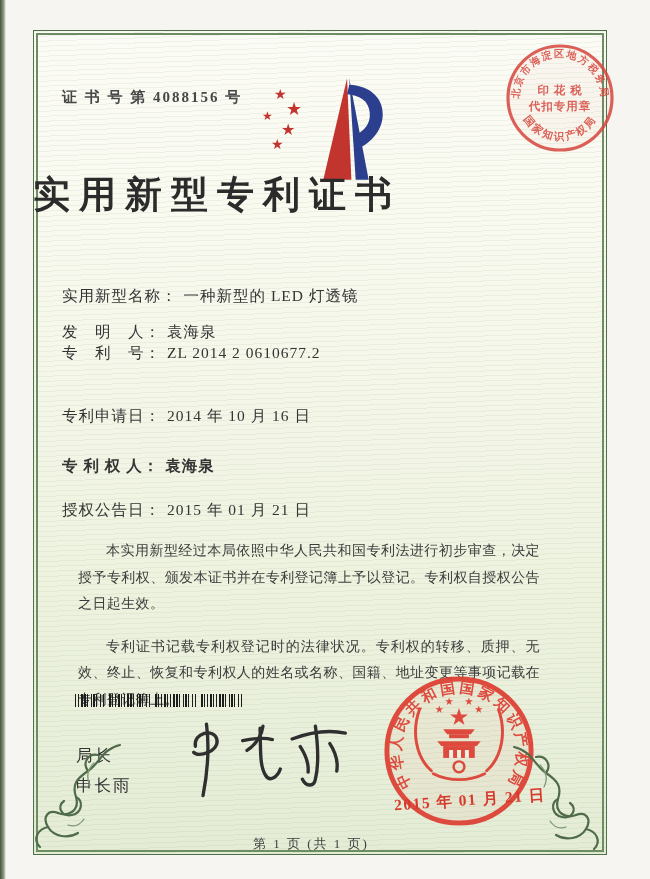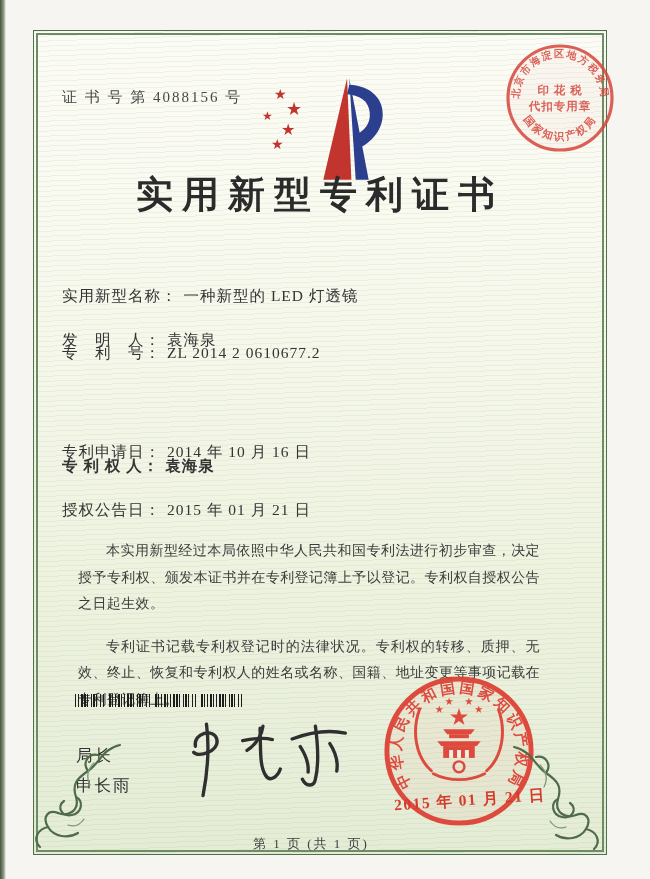--- a/index.html
+++ b/index.html
@@ -15,26 +15,26 @@
   
   .frame{left:33px;top:30px;width:574px;height:825px;
     border:1.5px solid #4f6f49;
     background:
       repeating-linear-gradient(178deg,rgba(118,156,106,0.10) 0px,rgba(118,156,106,0.10) 1px,rgba(255,255,255,0) 1px,rgba(255,255,255,0) 5px),
       linear-gradient(180deg,#fcfcf6 0%,#f7f8ec 35%,#edf2de 70%,#e4ecd6 100%);
     box-sizing:border-box;}
   .frame-inner{position:absolute;left:2px;top:2px;right:2px;bottom:2px;
     border:2px solid #6d8d63;}
   
-  .cert-no{left:62px;top:88px;font-size:15px;letter-spacing:2px;color:#474747;}
+  .cert-no{left:62px;top:88px;font-size:15px;letter-spacing:2px;color:#474747;font-weight:bold;}
   .logo{left:252px;top:76px;width:160px;height:110px;}
   .logo .star{position:absolute;color:#c2342e;line-height:1;}
   .tax-stamp{left:500px;top:38px;width:120px;height:120px;opacity:.85;}
   .tax-stamp text{font-family:"Liberation Serif","DejaVu Serif",serif;fill:#d6453c;font-weight:700;}
-  .page-title{left:33px;top:170px;width:574px;text-align:center;
+  .page-title{left:33px;top:170px;width:574px;text-align:left;
     font-size:37px;font-weight:600;letter-spacing:9px;color:#2b2b2b;}
   
   .field{left:62px;width:500px;font-size:15.5px;color:#343434;letter-spacing:1px;white-space:nowrap;}
   .field .value{margin-left:6px;}
   
   .body-text{left:62px;top:522px;width:494px;font-size:14px;line-height:26.5px;
     color:#3c3c3c;text-align:justify;letter-spacing:.4px;}
   .body-text p{margin:16px;text-indent:2em;}
   
   .barcode{left:75px;top:694px;width:168px;height:13px;
@@ -93,27 +93,27 @@
   </text>
   <text x="60" y="56" text-anchor="middle" font-size="11.5" letter-spacing="1">印 花 税</text>
   <text x="60" y="72" text-anchor="middle" font-size="11.5" letter-spacing="1">代扣专用章</text>
 </svg>
 
 <div class="abs page-title">实用新型专利证书</div>
 
 <div class="abs field" style="top:258px;margin-top:28px;">
   <span>实用新型名称：</span><span class="value">一种新型的 LED 灯透镜</span>
 </div>
-<div class="abs field" style="top:330px;">
+<div class="abs field" style="top:322px;">
   <span>发　明　人：</span><span class="value">袁海泉</span>
 </div>
 <div class="abs field" style="top:343px;">
   <span>专　利　号：</span><span class="value">ZL 2014 2 0610677.2</span>
 </div>
-<div class="abs field" style="top:406px;margin-top:36px;">
+<div class="abs field" style="top:406px;">
   <span>专利申请日：</span><span class="value">2014 年 10 月 16 日</span>
 </div>
 <div class="abs field" style="top:456px;font-weight:bold;">
   <span>专 利 权 人：</span><span class="value">袁海泉</span>
 </div>
 <div class="abs field" style="top:500px;">
   <span>授权公告日：</span><span class="value">2015 年 01 月 21 日</span>
 </div>
 
 <div class="abs body-text">

